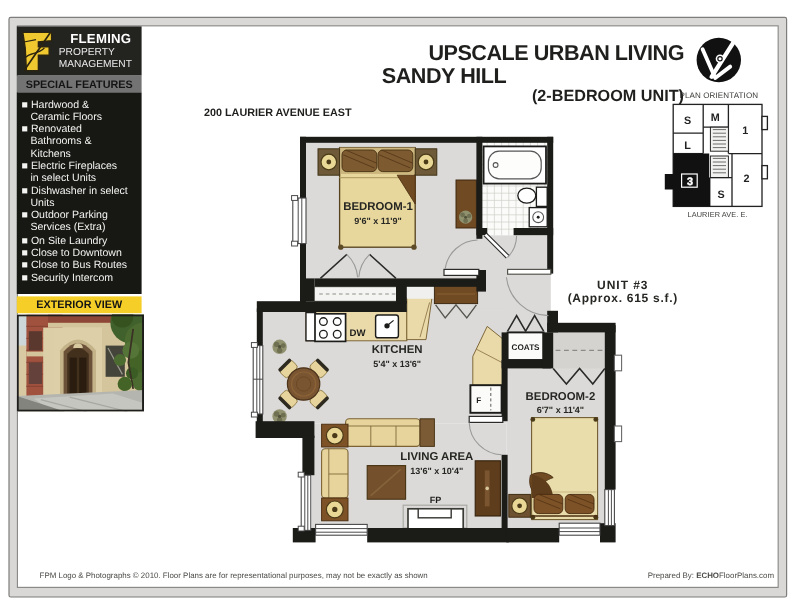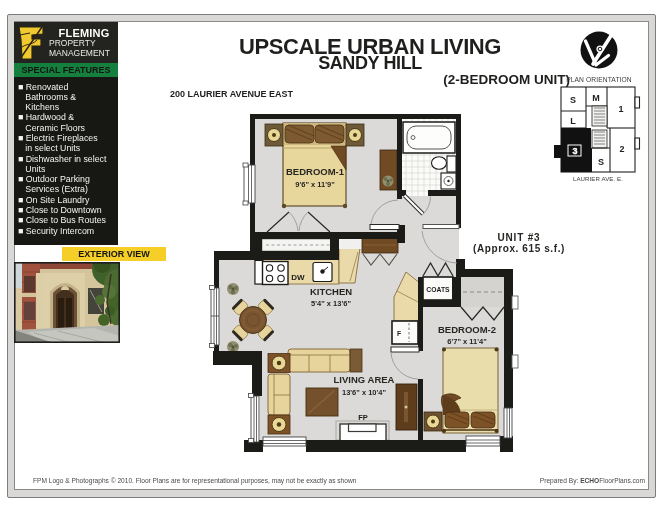--- a/index.html
+++ b/index.html
@@ -19,45 +19,45 @@
 <svg class="abs" style="left:18px;top:26px;" width="26" height="34" viewBox="0 0 26 34">
 <path d="M1 1 H25 V8 L14 9 V13 H23 V20 H14 V33 H4 L3 14 Z" fill="#f0c930" stroke="#2b2410" stroke-width="1.2"></path>
 <path d="M2 33 L24 1" stroke="#2b2410" stroke-width="1.4" fill="none"></path>
 <path d="M3 22 C8 17 13 20 19 14 M2 9 L12 7" stroke="#2b2410" stroke-width="1" fill="none"></path>
 </svg>
 
 <div class="abs" style="left:49px;top:28px;width:70px;color:#fff;font-size:11px;font-weight:bold;line-height:10px;letter-spacing:0.2px;text-align:center;">FLEMING</div>
 <div class="abs" style="left:49px;top:38px;width:70px;color:#e8e8e8;font-size:8.5px;line-height:10px;">PROPERTY</div>
 <div class="abs" style="left:49px;top:48px;width:70px;color:#e8e8e8;font-size:8.5px;line-height:10px;">MANAGEMENT</div>
 
-<div class="abs" style="left:14px;top:63px;width:104px;height:14px;background:#15803d;color:#141414;font-size:9px;font-weight:bold;text-align:center;line-height:14px;">SPECIAL FEATURES</div>
+<div class="abs" style="left:14px;top:63px;width:104px;height:14px;background:#737373;color:#141414;font-size:9px;font-weight:bold;text-align:center;line-height:14px;">SPECIAL FEATURES</div>
 
 <div class="abs" style="left:14px;top:77px;width:104px;height:168px;background:#171714;"></div>
 <div class="abs" style="left:18px;top:81.5px;width:98px;color:#f4f4f2;font-size:8.8px;line-height:10.3px;">
 
+<div>■&nbsp;Hardwood &amp;<br>&nbsp;&nbsp;&nbsp;Ceramic Floors</div>
+
 <div>■&nbsp;Renovated<br>&nbsp;&nbsp;&nbsp;Bathrooms &amp;<br>&nbsp;&nbsp;&nbsp;Kitchens</div>
-
-<div>■&nbsp;Hardwood &amp;<br>&nbsp;&nbsp;&nbsp;Ceramic Floors</div>
 
 <div>■&nbsp;Electric Fireplaces<br>&nbsp;&nbsp;&nbsp;in select Units</div>
 
 <div>■&nbsp;Dishwasher in select<br>&nbsp;&nbsp;&nbsp;Units</div>
 
 <div>■&nbsp;Outdoor Parking<br>&nbsp;&nbsp;&nbsp;Services (Extra)</div>
 
 <div>■&nbsp;On Site Laundry</div>
 
 <div>■&nbsp;Close to Downtown</div>
 
 <div>■&nbsp;Close to Bus Routes</div>
 
 <div>■&nbsp;Security Intercom</div>
 </div>
 
-<div class="abs" style="left:14px;top:247px;width:104px;height:14px;background:#f5ce27;color:#141414;font-size:9px;font-weight:bold;text-align:center;line-height:14px;margin-left:48px;">EXTERIOR VIEW</div>
+<div class="abs" style="left:14px;top:247px;width:104px;height:14px;background:#f5ce27;color:#141414;font-size:9px;font-weight:bold;text-align:center;line-height:14px;">EXTERIOR VIEW</div>
 
 <svg class="abs" style="left:14px;top:262px;" width="106" height="81" viewBox="0 0 106 81">
 <rect x="0" y="0" width="106" height="81" fill="#d9c9a2"></rect>
 
 <rect x="0" y="0" width="16" height="26" fill="#cdd6d8"></rect>
 
 <rect x="8" y="0" width="30" height="68" fill="#a0523f"></rect>
 <path d="M8 10 H38 M8 20 H38 M8 30 H38 M8 40 H38 M8 50 H38 M8 60 H38" stroke="#8a4434" stroke-width="1"></path>
 <rect x="10" y="14" width="11" height="16" fill="#5a382e"></rect>
 <rect x="10" y="40" width="11" height="18" fill="#64413a"></rect>
@@ -92,21 +92,21 @@
 <circle cx="90" cy="58" r="6" fill="#436327"></circle>
 
 <path d="M0 68 L106 63 L106 81 L0 81 Z" fill="#b5b5b0"></path>
 <path d="M14 70 L80 66 L106 74 L106 81 L30 81 Z" fill="#c6c6c0"></path>
 <path d="M0 68 L40 81 L0 81 Z" fill="#84847e"></path>
 <path d="M20 71 L58 81 M44 69 L92 81" stroke="#a8a8a2" stroke-width="1"></path>
 
 <rect x="0.8" y="0.8" width="104.4" height="79.4" fill="none" stroke="#1d1d1b" stroke-width="1.6"></rect>
 </svg>
 
-<div class="abs" style="left:170px;top:34px;width:400px;text-align:center;font-size:22px;font-weight:bold;color:#1f1f1d;letter-spacing:-0.4px;">UPSCALE URBAN LIVING</div>
+<div class="abs" style="left:170px;top:34px;width:400px;text-align:right;font-size:18px;font-weight:bold;color:#1f1f1d;letter-spacing:-0.4px;">UPSCALE URBAN LIVING</div>
 
 <div class="abs" style="left:170px;top:53px;width:400px;text-align:center;font-size:18px;font-weight:bold;color:#1f1f1d;letter-spacing:-0.4px;">SANDY HILL</div>
 
 <div class="abs" style="left:170px;top:72px;width:400px;text-align:right;font-size:13.5px;font-weight:bold;color:#1f1f1d;">(2-BEDROOM UNIT)</div>
 
 <div class="abs" style="left:170px;top:89px;width:400px;font-size:9px;font-weight:bold;color:#1f1f1d;">200 LAURIER AVENUE EAST</div>
 
 <svg id="plan" class="abs" style="left:0;top:0;" width="663" height="512" viewBox="0 0 663 512">
 
 <rect x="253" y="117" width="146" height="117" fill="#dbdad8"></rect>

